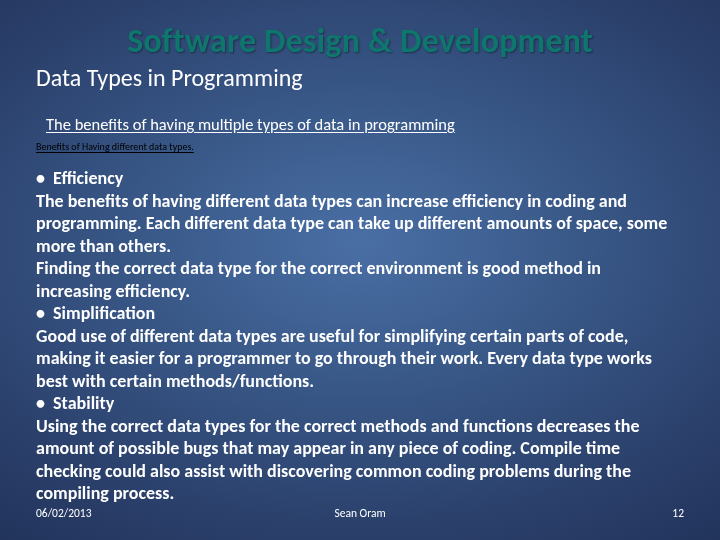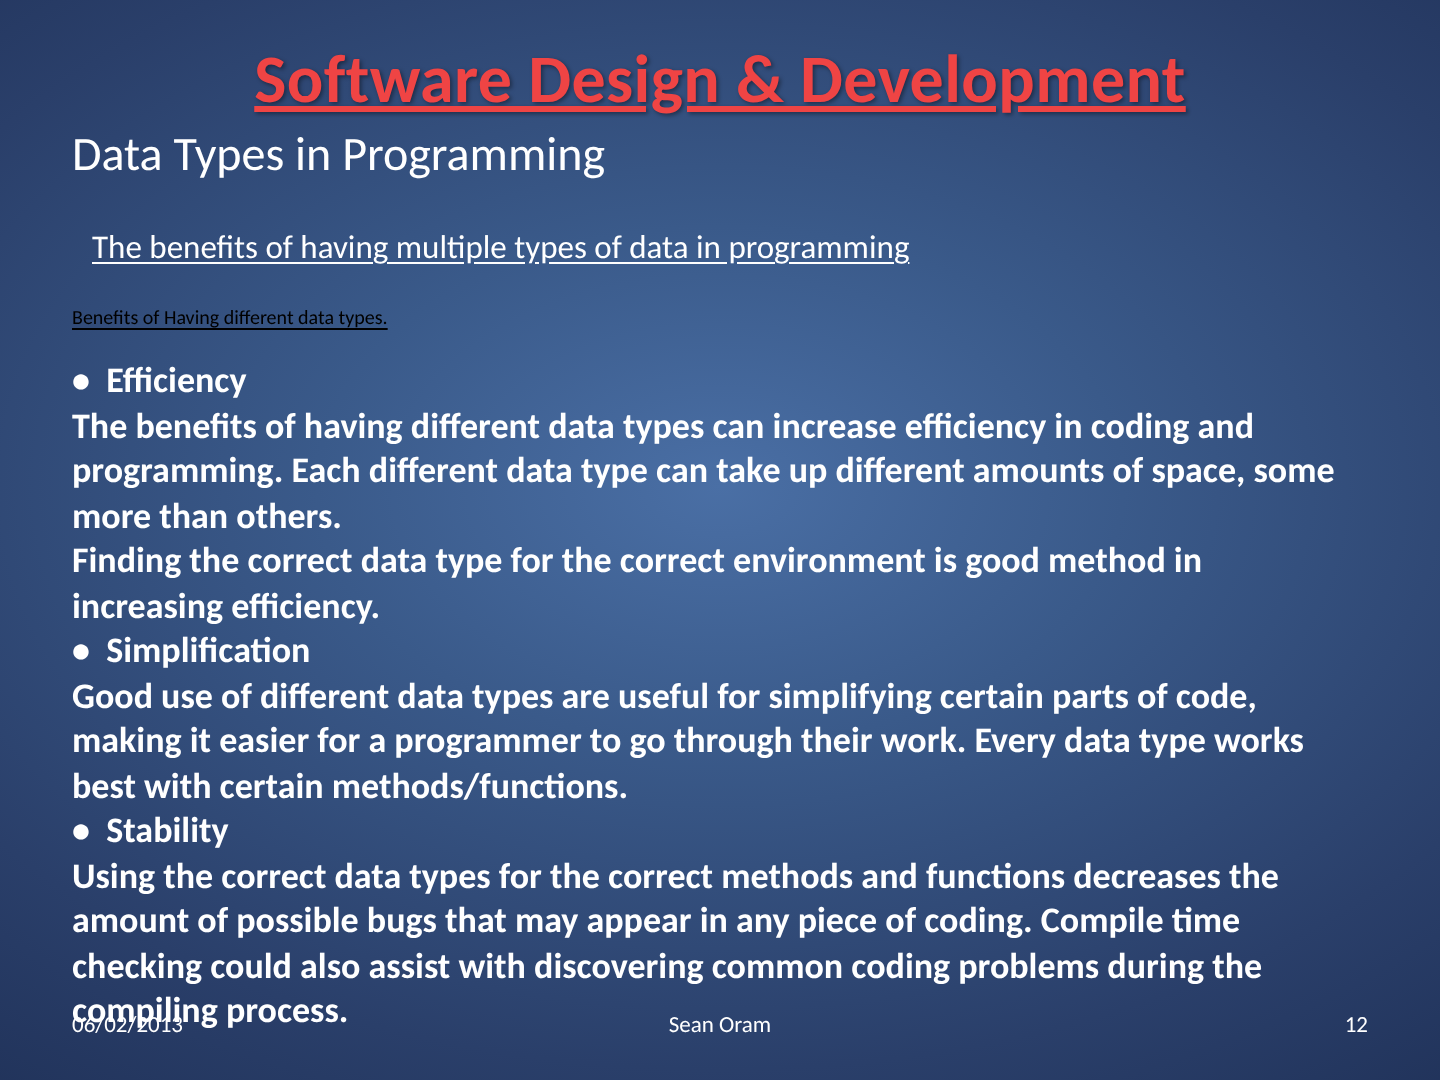--- a/index.html
+++ b/index.html
@@ -12,40 +12,39 @@
   }
   .slide {
     width: 720px;
     height: 540px;
     padding: 24px 36px 24px 36px;
     position: relative;
   }
   .title {
     font-size: 34px;
     font-weight: 700;
-    color: #ef4444;
+    color: #0f766e;
     text-align: center;
     letter-spacing: 0.2px;
     margin-top: -4px;
     text-shadow: 1px 1px 2px rgba(0,0,0,0.4);
-    text-decoration: underline;
   }
   .subtitle {
     font-size: 24px;
     font-weight: 400;
     color: #ffffff;
     margin-top: 2px;
     margin-bottom: 22px;
   }
   .tagline {
     font-size: 16.5px;
     font-weight: 400;
     color: #ffffff;
     margin-left: 10px;
-    margin-bottom: 18px;
+    margin-bottom: 6px;
     text-decoration: underline;
     text-underline-offset: 2px;
   }
   .section-head {
     font-size: 10px;
     font-weight: 400;
     color: #000000;
     text-decoration: underline;
     text-underline-offset: 2px;
     margin-bottom: 14px;

